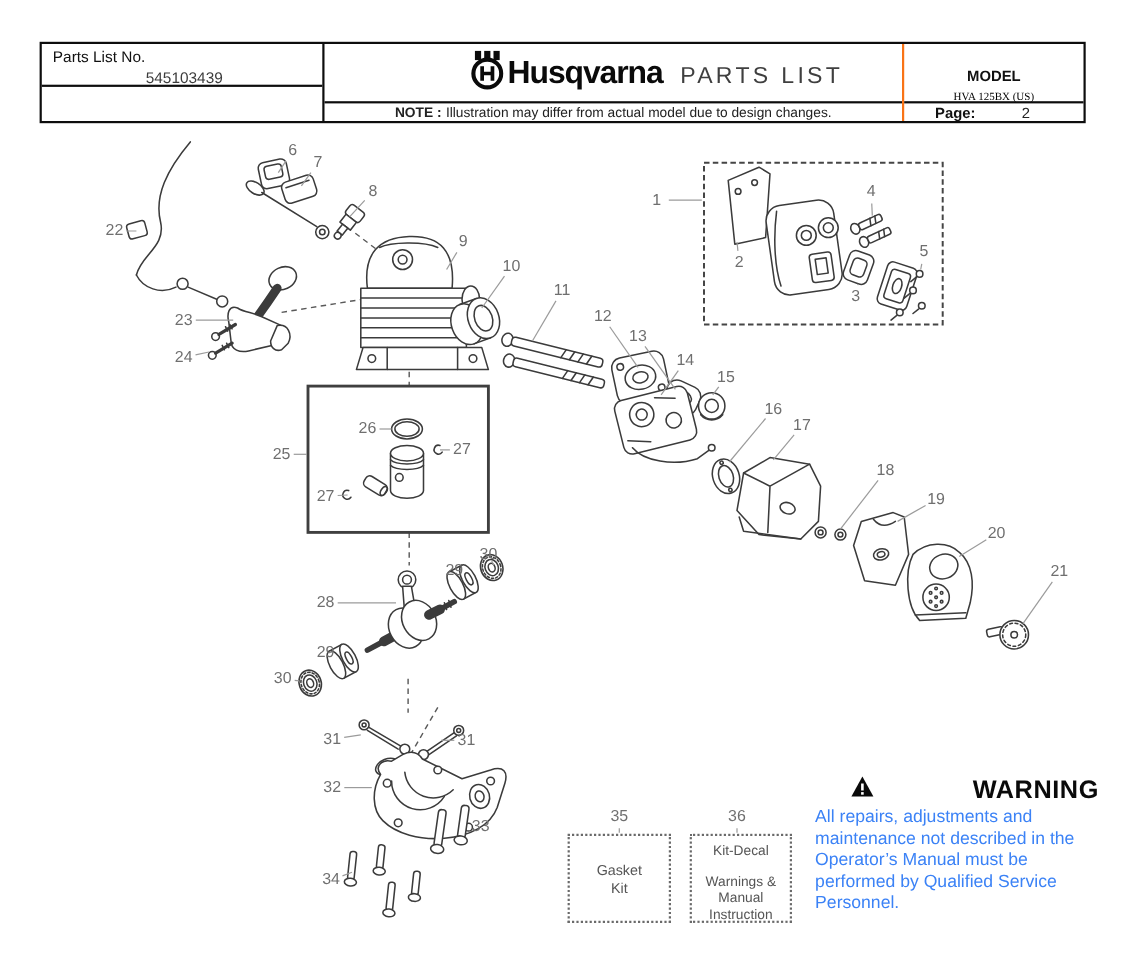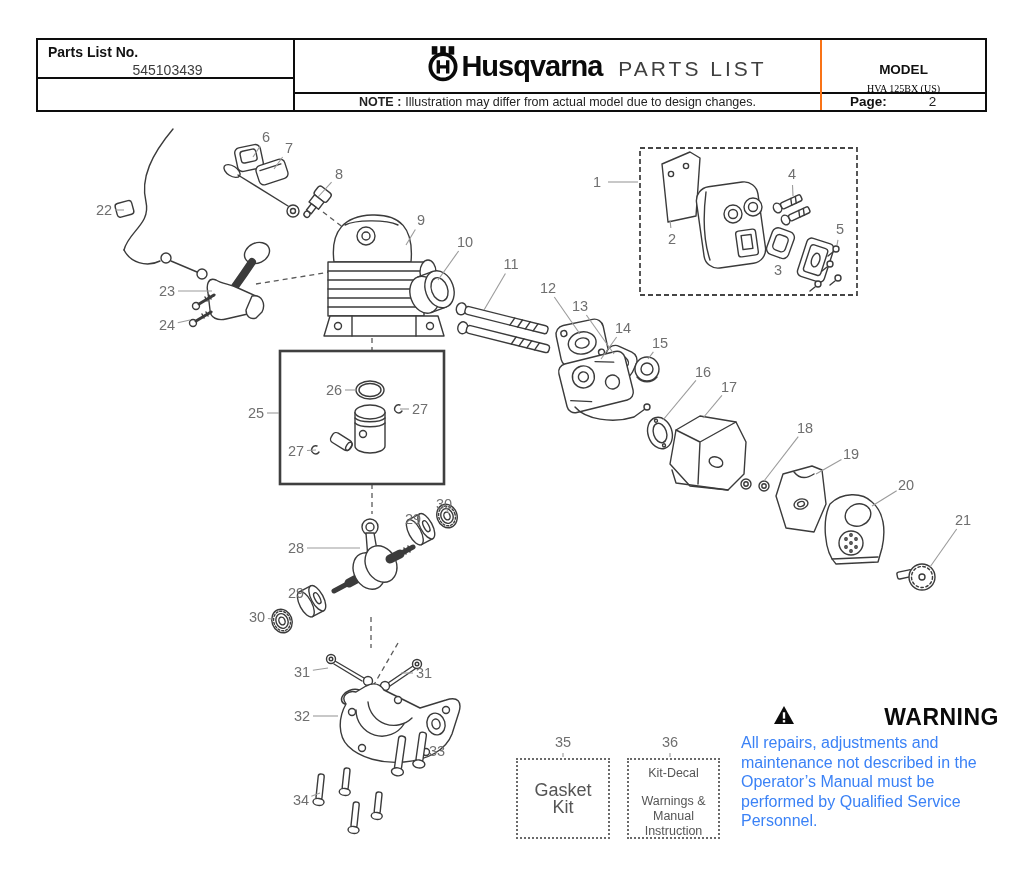--- a/index.html
+++ b/index.html
@@ -5,59 +5,59 @@
   html,body{margin:0;padding:0;background:#ffffff;}
   .page{position:relative;width:1024px;height:870px;background:#fff;
         font-family:"Liberation Sans",sans-serif;color:#111;overflow:hidden;}
 
   
   .hdr{position:absolute;left:36px;top:38px;width:951px;height:74px;
        display:flex;border:2px solid #0d0d0d;box-sizing:border-box;background:#fff;}
   .hdr *{box-sizing:border-box;}
   .h-left{width:257px;border-right:2px solid #0d0d0d;display:flex;flex-direction:column;}
   .h-pln{height:39px;border-bottom:2px solid #0d0d0d;padding:3px 6px 0 10px;}
-  .h-pln .lbl{font-weight:bold;font-size:14px;}
+  .h-pln .lbl{font-weight:normal;font-size:14px;}
   .h-pln .val{text-align:center;font-size:14px;color:#3c3c3c;margin-top:1px;}
   .h-left-row2{flex:1;display:flex;}
   .h-date{width:108px;border-right:2px solid #0d0d0d;padding:2px 0 0 8px;}
   .h-date .lbl{font-weight:bold;font-size:13.5px;}
   .h-date .val{font-size:13.5px;color:#333;margin:1px 0 0 16px;}
   .h-replaces{flex:1;text-align:center;padding-top:2px;}
   .h-replaces .lbl{font-weight:bold;font-size:13.5px;}
   .h-replaces .val{font-size:11.5px;color:#555;margin-top:2px;}
   .h-center{width:527px;border-right:2px solid #f97316;display:flex;flex-direction:column;}
   .h-brand{height:54px;border-bottom:2px solid #0d0d0d;display:flex;align-items:center;
            justify-content:center;transform:none;}
   .h-brand-inner{display:flex;align-items:center;transform:translateX(40px);}
   .brand-text{font-weight:bold;font-size:29px;letter-spacing:-1px;color:#0a0a0a;margin-left:3px;}
   .doc-title{font-size:21px;color:#3f3f3f;letter-spacing:3px;margin-left:16px;margin-top:6px;}
   .h-note{flex:1;display:flex;align-items:center;justify-content:center;font-size:12.5px;color:#222;}
   .h-note .lbl{font-weight:bold;margin-right:4px;}
   .h-right{flex:1;display:flex;flex-direction:column;}
   .h-model{height:54px;border-bottom:2px solid #0d0d0d;text-align:center;padding-top:22px;}
   .h-model .lbl{font-weight:bold;font-size:13.5px;}
   .h-model .val{font-size:10px;color:#000000;margin-top:6px;font-family:Liberation Serif, serif;}
-  .h-page{flex:1;display:flex;font-size:13.5px;padding-left:28px;}
+  .h-page{flex:1;display:flex;align-items:center;font-size:13.5px;padding-left:28px;}
   .h-page .lbl{font-weight:bold;}
   .h-page .val{margin-left:42px;color:#222;}
 
   
   .diagram{position:absolute;left:0;top:112px;width:1024px;height:758px;}
   .fw{fill:#fff;stroke:#3b3b3b;stroke-width:1.4;stroke-linejoin:round;}
   .ln{fill:none;stroke:#3b3b3b;stroke-width:1.4;stroke-linecap:round;stroke-linejoin:round;}
   .dash{fill:none;stroke:#5a5a5a;stroke-width:1.3;stroke-dasharray:5 4;}
   .box-dash{fill:none;stroke:#454545;stroke-width:1.8;stroke-dasharray:5 3;}
   .box-solid{fill:none;stroke:#3f3f3f;stroke-width:2.6;}
   .callout{font-family:"Liberation Sans",sans-serif;font-size:14.5px;fill:#6f6f6f;
            text-anchor:middle;dominant-baseline:central;}
   .leader{stroke:#9b9b9b;stroke-width:1.1;}
 
   
   .kit-box{position:absolute;border:2px dotted #6a6a6a;color:#555;text-align:center;
-           font-size:18px;background:#fff;box-sizing:border-box;}
+           font-size:13px;background:#fff;box-sizing:border-box;}
   .kit-gasket{left:516px;top:758px;width:94px;height:81px;display:flex;flex-direction:column;
               justify-content:center;line-height:17px;}
   .kit-decal{left:627px;top:758px;width:93px;height:81px;padding-top:6px;font-size:12.5px;}
   .kit-decal .kd-title{margin-bottom:14px;}
   .kit-decal .kd-line{line-height:15px;}
 
   
   .warning{position:absolute;left:741px;top:704px;width:258px;}
   .warn-title{display:flex;align-items:center;justify-content:space-between;
               margin-left:32px;font-weight:bold;font-size:23px;color:#0a0a0a;letter-spacing:0.5px;}

